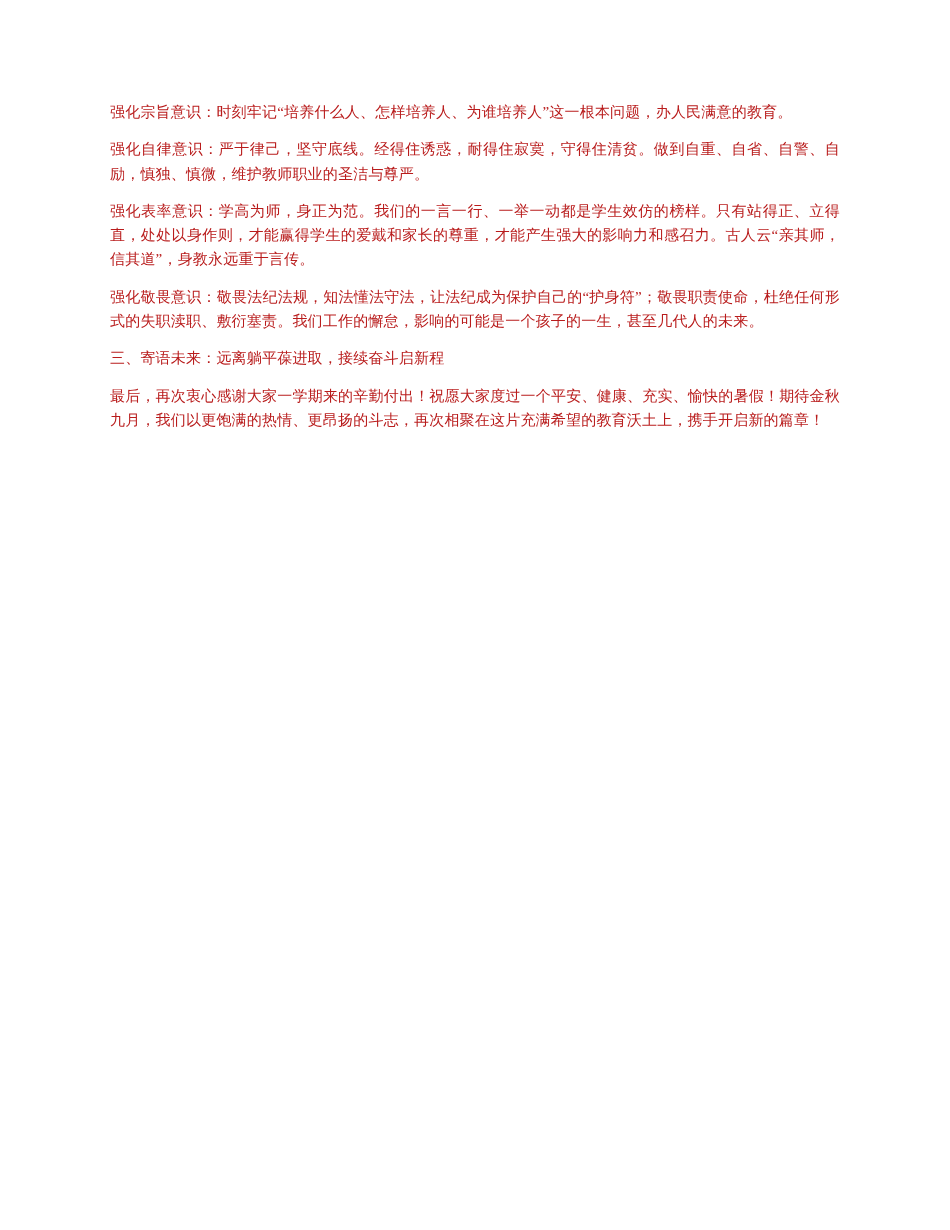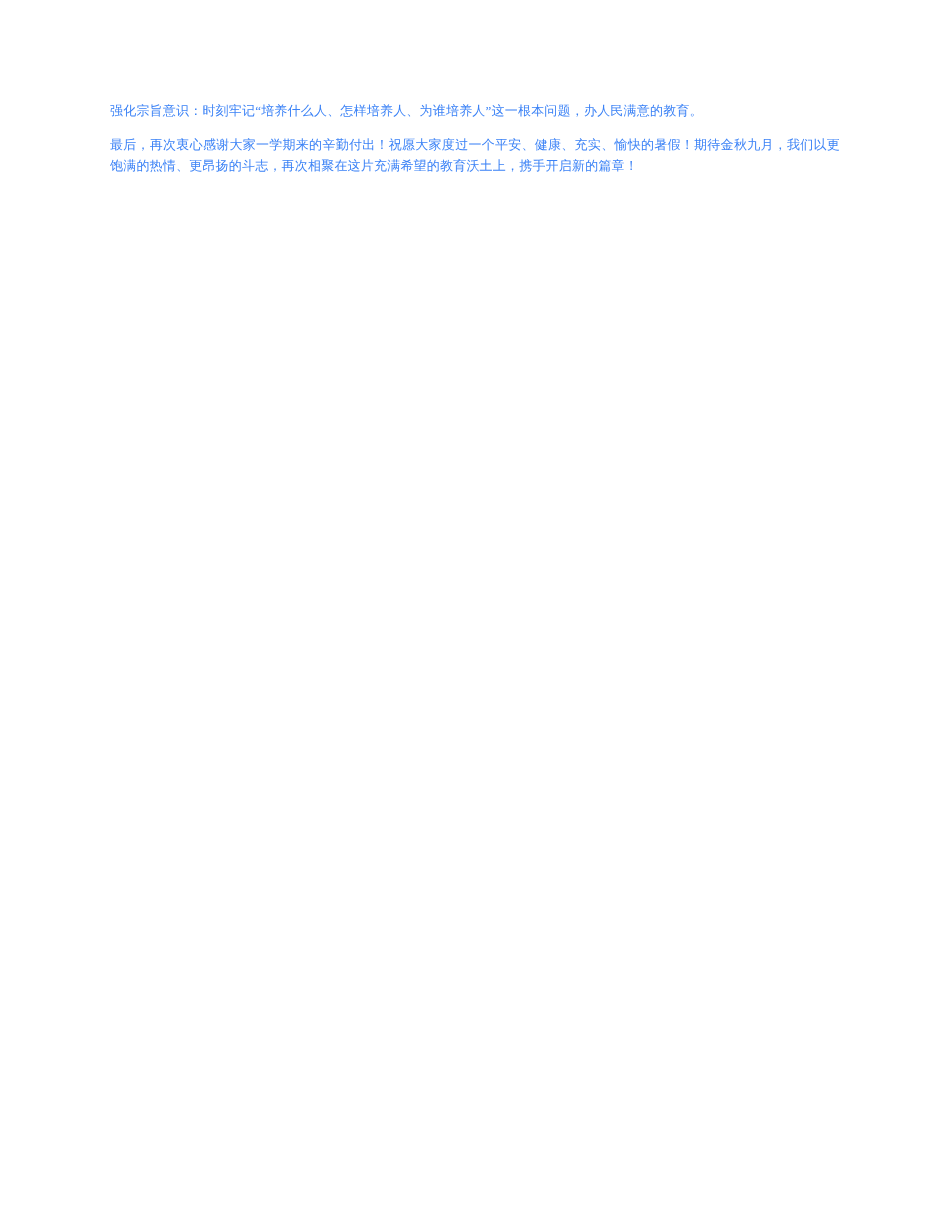--- a/index.html
+++ b/index.html
@@ -17,33 +17,37 @@
     box-sizing: border-box;
     width: 950px;
     min-height: 1230px;
     padding: 100px 110px 0 110px;
     background: #ffffff;
   }
   .doc-body {
     display: block;
   }
   .para {
-    font-size: 13px;
+    font-size: 15px;
     line-height: 1.62;
     text-align: justify;
     text-justify: inter-ideograph;
     margin: 0 0 13px 0;
     letter-spacing: 0.2px;
-    color: #3b82f6;
+    color: #b91c1c;
   }
   .para:last-child {
     margin-bottom: 2px;
   }
 </style>
 </head>
 <body>
 
 <div class="page">
   <div class="doc-body">
     <p class="para">强化宗旨意识：时刻牢记“培养什么人、怎样培养人、为谁培养人”这一根本问题，办人民满意的教育。</p>
+    <p class="para">强化自律意识：严于律己，坚守底线。经得住诱惑，耐得住寂寞，守得住清贫。做到自重、自省、自警、自励，慎独、慎微，维护教师职业的圣洁与尊严。</p>
+    <p class="para">强化表率意识：学高为师，身正为范。我们的一言一行、一举一动都是学生效仿的榜样。只有站得正、立得直，处处以身作则，才能赢得学生的爱戴和家长的尊重，才能产生强大的影响力和感召力。古人云“亲其师，信其道”，身教永远重于言传。</p>
+    <p class="para">强化敬畏意识：敬畏法纪法规，知法懂法守法，让法纪成为保护自己的“护身符”；敬畏职责使命，杜绝任何形式的失职渎职、敷衍塞责。我们工作的懈怠，影响的可能是一个孩子的一生，甚至几代人的未来。</p>
+    <p class="para">三、寄语未来：远离躺平葆进取，接续奋斗启新程</p>
     <p class="para">最后，再次衷心感谢大家一学期来的辛勤付出！祝愿大家度过一个平安、健康、充实、愉快的暑假！期待金秋九月，我们以更饱满的热情、更昂扬的斗志，再次相聚在这片充满希望的教育沃土上，携手开启新的篇章！</p>
   </div>
 </div>
 
 </body></html>

